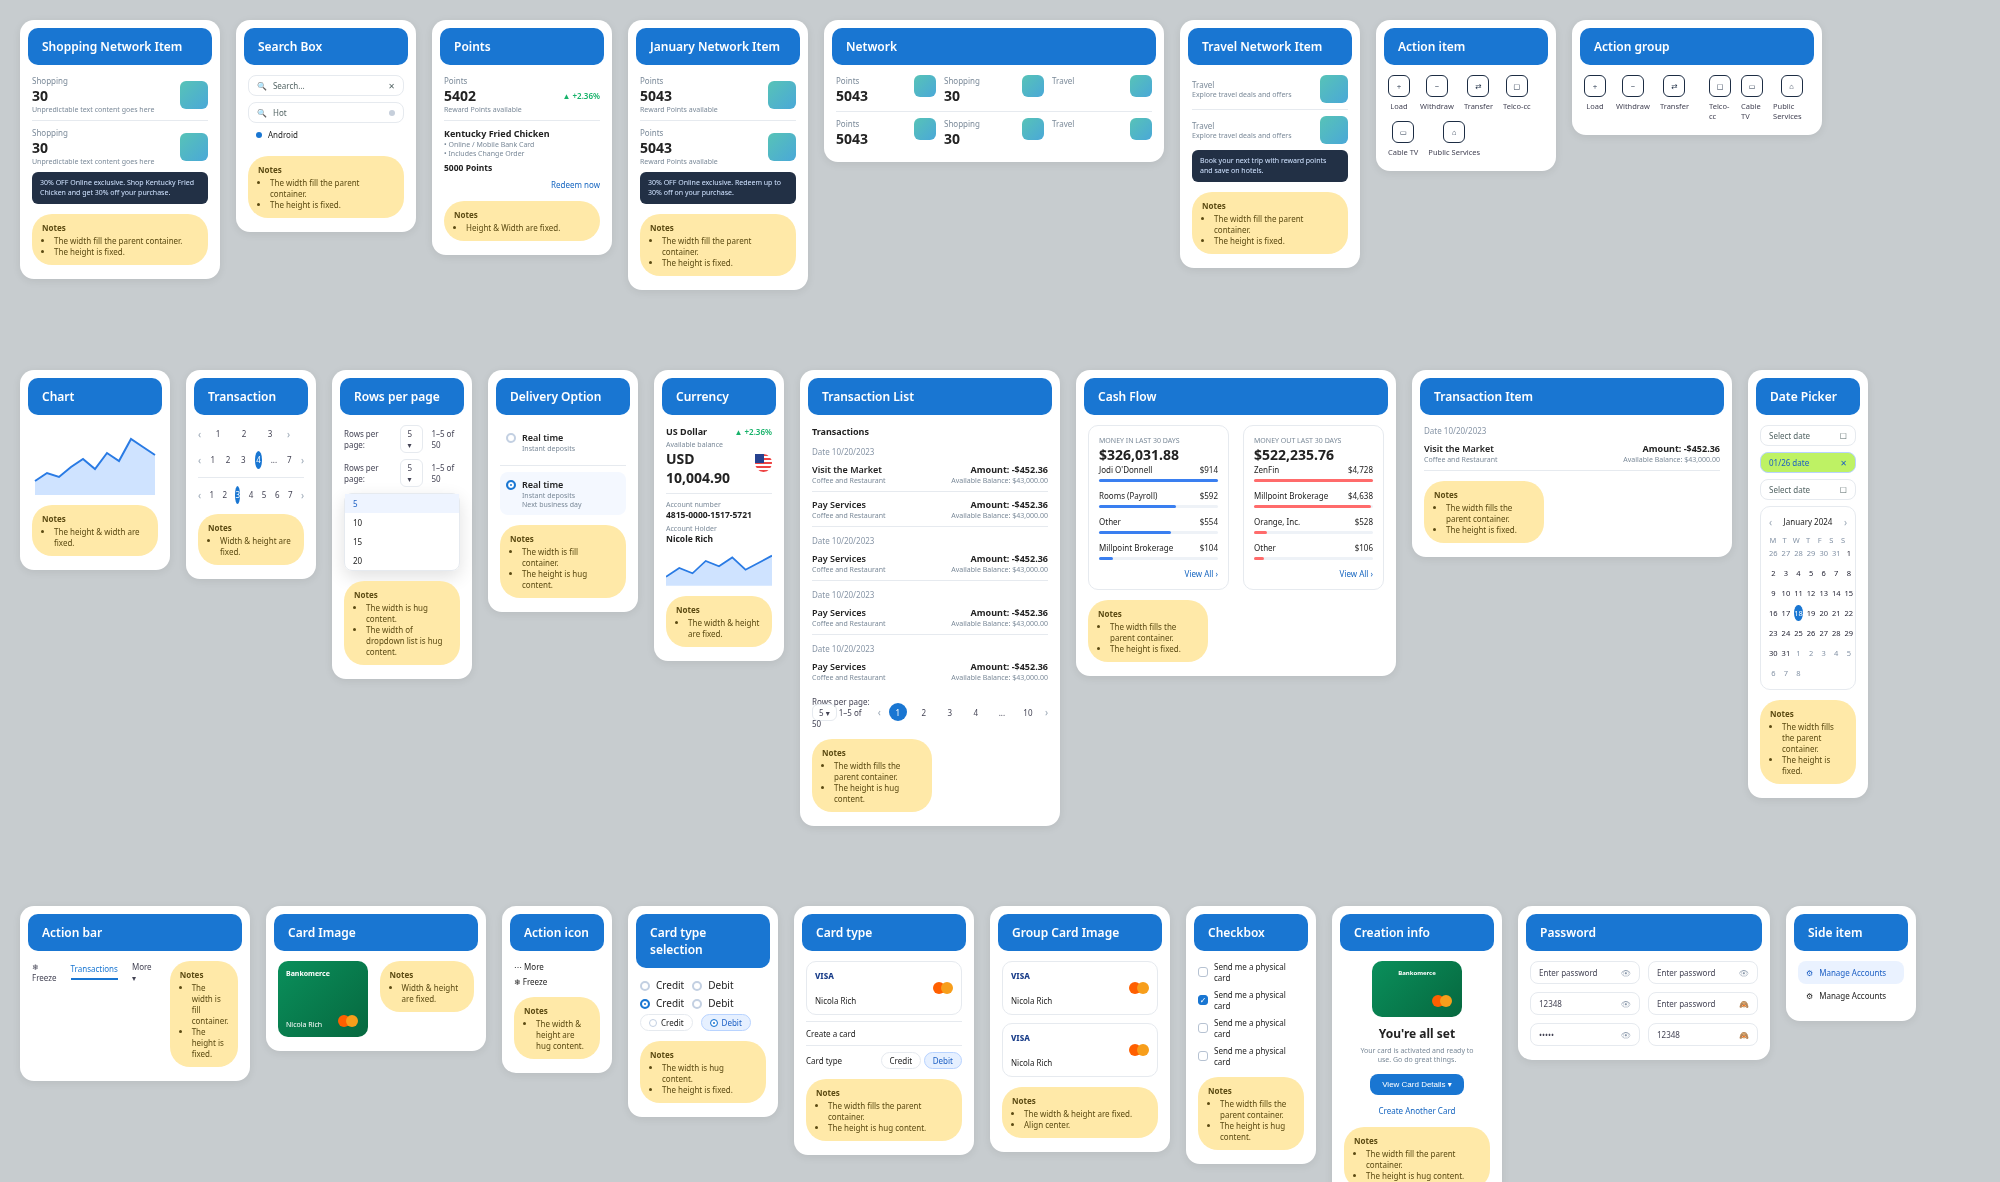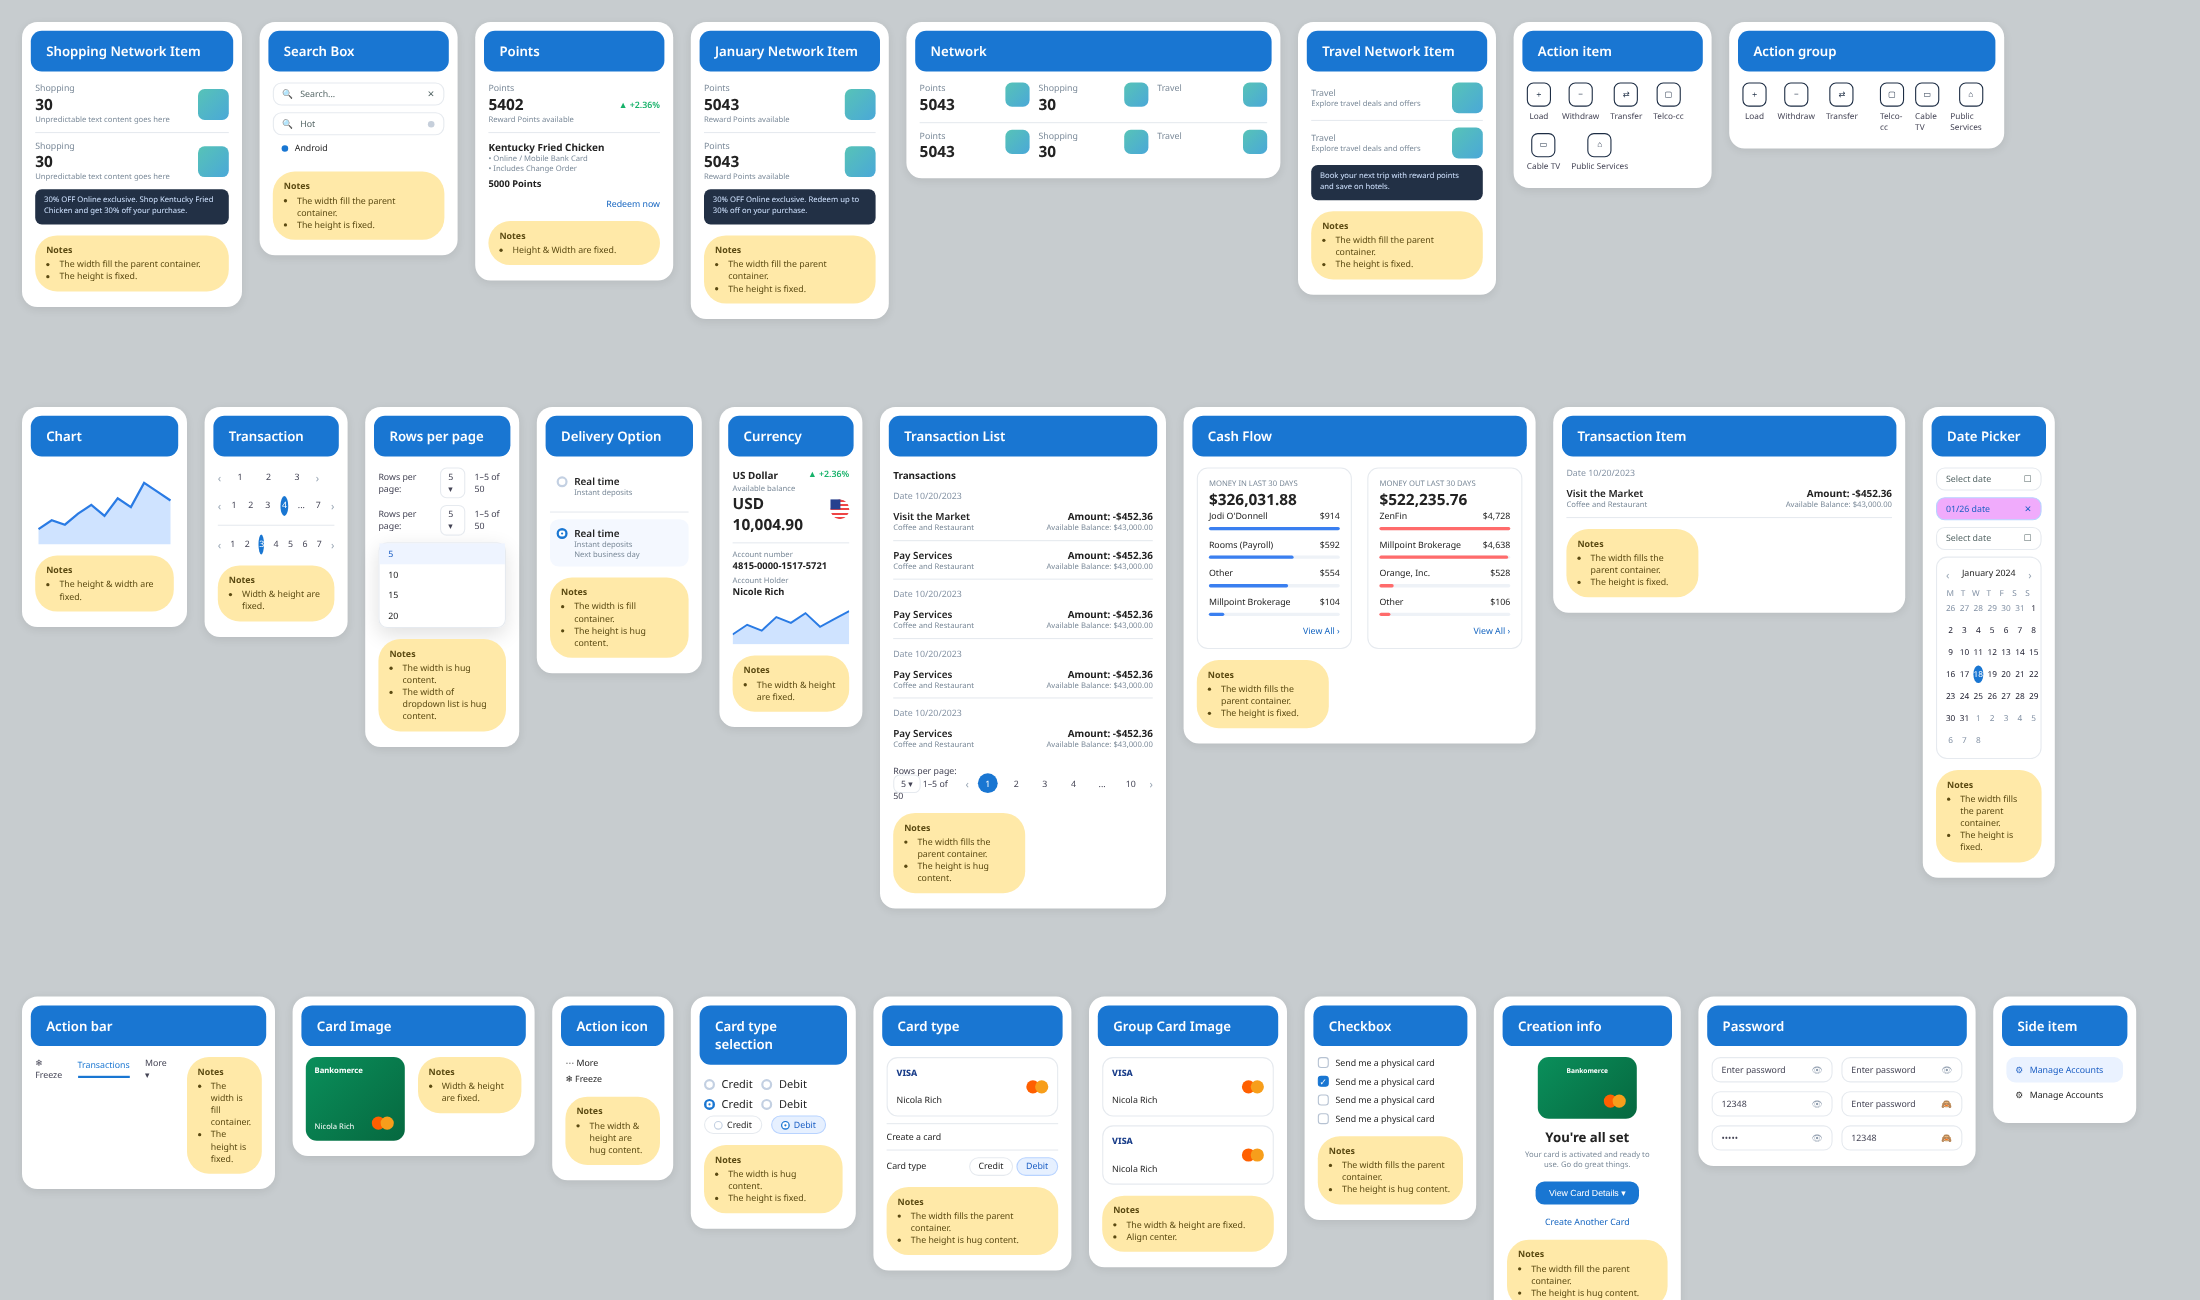--- a/index.html
+++ b/index.html
@@ -95,21 +95,21 @@
   .cf{display:flex;gap:14px}
   .cfbox{flex:1;border:1px solid var(--line);border-radius:10px;padding:10px}
   .bar{height:3px;background:#eef2f7;border-radius:3px;position:relative;margin:4px 0 8px}
   .bar>span{position:absolute;left:0;top:0;bottom:0;border-radius:3px}
   .bar .in{background:#3a7ff0}
   .bar .out{background:#ff6b6b}
   .cfr .spread{font-size:8px}
   .viewall{font-size:8px;color:var(--blue2);text-align:right;margin-top:6px}
   
   .dpfield{border:1px solid var(--line);border-radius:8px;padding:4px 8px;font-size:8px;display:flex;justify-content:space-between;align-items:center;color:#566;margin-bottom:6px}
-  .dpfield.on{background:#f0abfc;border-color:#b8d3ff;color:#1c5fc4}
+  .dpfield.on{background:#bef264;border-color:#b8d3ff;color:#1c5fc4}
   .cal{border:1px solid var(--line);border-radius:10px;padding:8px;margin-top:6px}
   .calh{display:flex;justify-content:space-between;align-items:center;font-size:8px;margin-bottom:6px}
   .wk,.days{display:grid;grid-template-columns:repeat(7,1fr);gap:4px;font-size:7.5px;text-align:center;color:#8392a5}
   .days div{padding:3px 0;border-radius:50%}
   .days .cur{color:#223}
   .days .on{background:var(--blue);color:#fff}
   
   .aicons{display:flex;gap:18px}
   .ai{display:flex;flex-direction:column;align-items:center;gap:4px;font-size:7.5px;color:#445}
   .ai .ic{width:22px;height:22px;border:1.5px solid #1d2d44;border-radius:6px;display:flex;align-items:center;justify-content:center;color:#1d2d44}
@@ -963,21 +963,21 @@
       </div>
       <div class="notes">
         <div class="nt">Notes</div>
         <ul>
             <li>The width &amp; height are fixed.</li>
             <li>Align center.</li>
           </ul>
       </div>
     </div>
 
-    <div class="card" style="width:156px">
+    <div class="card" style="width:130px">
       <div class="title">Checkbox</div>
       <div class="chk">
           <span class="box"></span>
           <span>Send me a physical card</span>
         </div>
       <div class="chk">
           <span class="box on">✓</span>
           <span>Send me a physical card</span>
         </div>
       <div class="chk">

